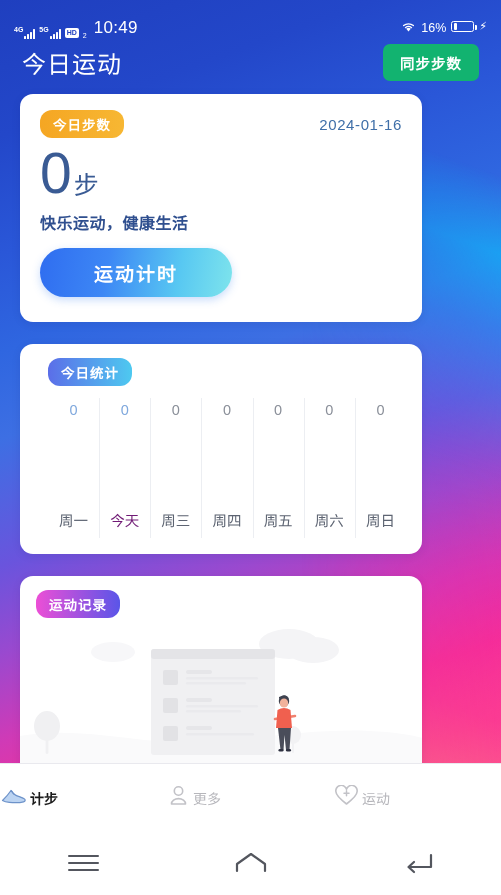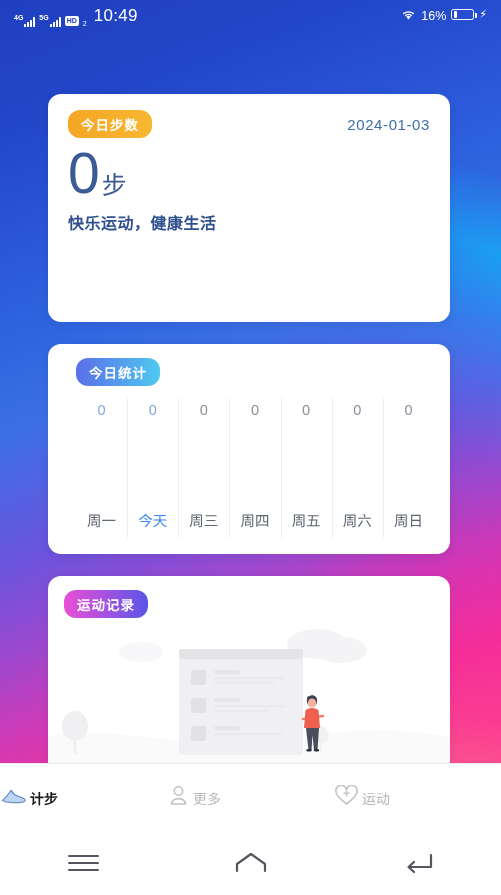--- a/index.html
+++ b/index.html
@@ -48,21 +48,21 @@
         rgba(255,30,160,0.30) 62%,
         rgba(255,40,150,0.55) 74%,
         rgba(255,90,130,0.45) 88%,
         rgba(255,130,130,0.35) 100%);
     mask-image: linear-gradient(to right, rgba(0,0,0,0) 60%, rgba(0,0,0,1) 100%);
     -webkit-mask-image: linear-gradient(to right, rgba(0,0,0,0) 60%, rgba(0,0,0,1) 100%);
   }
 
   
   .statusbar {
-    position: absolute; left: 0; top: 0;
+    position: absolute; left: 0; top: 12px;
     width: 501px; height: 32px;
     display: flex; align-items: center;
     padding: 4px 14px;
     color: #ffffff;
     font-size: 12px;
     z-index: 40;
   }
   .sb-left { display: flex; align-items: flex-end; gap: 4px; }
   .sb-right { margin-left: auto; display: flex; align-items: flex-start; gap: 5px; }
   .net-group { display: flex; align-items: flex-end; gap: 1px; }
@@ -113,21 +113,20 @@
     border: none;
     cursor: pointer;
     font-family: inherit;
   }
 
   
   .scroll {
     position: absolute; left: 0; top: 94px;
     width: 442px; height: 700px;
     z-index: 25;
-    margin-left: 28px;
   }
   .card {
     position: relative;
     margin: 0 20px 22px 20px;
     background: #ffffff;
     border-radius: 13px;
     box-shadow: 0 2px 10px rgba(20,20,80,.09);
   }
 
   .badge {
@@ -202,21 +201,21 @@
     padding: 4px 0 8px 0;
   }
   .chart-col + .chart-col::before {
     content: "";
     position: absolute; left: 0; top: 0; bottom: 0;
     width: 1px; background: #eceef2;
   }
   .col-value { font-size: 14.5px; color: #8a8f99; }
   .col-value.hl { color: #7fa8dd; }
   .col-label { font-size: 14.5px; color: #5d6472; }
-  .col-label.hl { color: #3b82f6; }
+  .col-label.hl { color: #701a75; }
 
   
   .card-records { padding: 14px 32px 16px 16px; height: 215px; overflow: hidden; text-decoration: underline; }
   .empty-wrap {
     position: relative;
     height: 170px;
     margin-top: 4px;
   }
   .empty-svg { position: absolute; left: 50%; top: 0; transform: translateX(-50%); }
   .empty-text {
@@ -295,33 +294,38 @@
         <path d="M4.4 6.7 A5 5 0 0 1 10.6 6.7" stroke="#fff" stroke-width="1.2" fill="none" stroke-linecap="round"></path>
       </svg>
       <span class="pct">16%</span>
       <span class="batt">
           <span></span>
         </span>
       <span class="bolt">⚡</span>
     </div>
   </div>
 
+  <div class="header">
+    <div class="page-title">今日运动</div>
+    <button class="sync-btn">同步步数</button>
+  </div>
 
   <div class="scroll">
 
     <div class="card card-steps">
       <div class="steps-top">
         <span class="badge badge-today-steps">今日步数</span>
-        <span class="date-text">2024-01-03</span>
+        <span class="date-text">2024-01-16</span>
       </div>
       <div class="step-count">
         <span class="step-num">0</span>
         <span class="step-unit">步</span>
       </div>
       <div class="slogan">快乐运动，健康生活</div>
+      <button class="timer-btn">运动计时</button>
     </div>
 
     <div class="card card-stats">
       <span class="badge badge-today-stats">今日统计</span>
       <div class="chart" id="weekly-chart">
           <div class="chart-col">
             <div class="col-value hl">0</div>
             <div class="col-label">周一</div>
           </div>
           <div class="chart-col">

